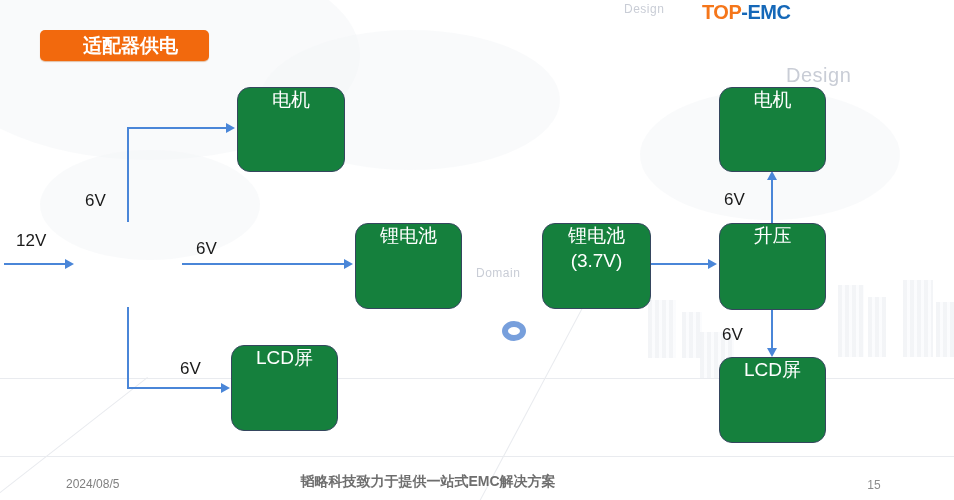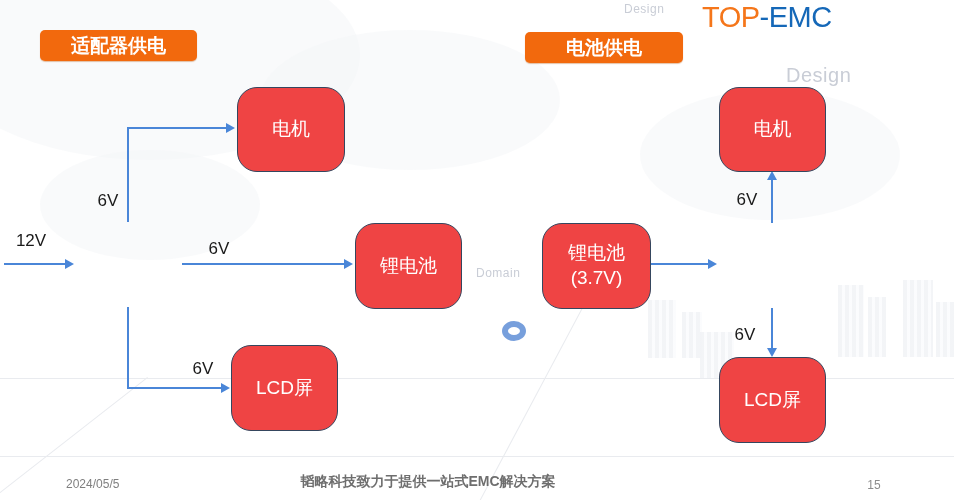--- a/index.html
+++ b/index.html
@@ -11,48 +11,48 @@
   .blob{position:absolute;background:#f4f5f8;border-radius:50%;opacity:.55;}
   .bldg{position:absolute;background:
       repeating-linear-gradient(to right,#f0f2f5 0 4px,#fafbfd 4px 7px);
       opacity:.8;}
   .persp{position:absolute;height:1px;background:#e9ebef;transform-origin:left center;}
   
   .wm{position:absolute;color:#c9cdd6;font-size:12px;letter-spacing:.5px;z-index:1;}
   .ring{position:absolute;width:12px;height:8px;border:6px solid #4a7fd0;
         border-radius:50%;opacity:.75;z-index:1;}
   
-  .logo{position:absolute;left:702px;top:1px;font-size:29px;font-weight:normal;
+  .logo{position:absolute;left:702px;top:1px;font-size:20px;font-weight:bold;
         letter-spacing:-.5px;z-index:3;white-space:nowrap;}
   .logo .lg-top{color:#f5761a;}
   .logo .lg-dash{color:#1568b8;}
   .logo .lg-emc{color:#1568b8;}
   
   .tag{position:absolute;background:#f2690d;color:#fff;font-weight:bold;
        font-size:19px;border-radius:5px;display:flex;align-items:center;
        justify-content:center;z-index:4;box-shadow:0 1px 1px rgba(180,80,0,.35);}
   
-  .node{position:absolute;background:#ef4444;border:1.5px solid #35465e;
-        border-radius:20px;color:#fff;font-size:19px;display:flex;
-        flex-direction:column;align-items:center;justify-content:center;
+  .node{position:absolute;background:#15803d;border:1.5px solid #35465e;
+        border-radius:13px;color:#fff;font-size:19px;display:flex;
+        flex-direction:column;align-items:center;
         line-height:1.3;z-index:3;}
   
   .hline,.vline{position:absolute;background:#4a86d8;z-index:2;}
   .hline{height:2px;}
   .vline{width:2px;}
   .arr{position:absolute;width:0;height:0;z-index:2;}
   .arr-r{border-top:5px solid transparent;border-bottom:5px solid transparent;
          border-left:9px solid #4a86d8;}
   .arr-u{border-left:5px solid transparent;border-right:5px solid transparent;
          border-bottom:9px solid #4a86d8;}
   .arr-d{border-left:5px solid transparent;border-right:5px solid transparent;
          border-top:9px solid #4a86d8;}
   
   .lbl{position:absolute;color:#1a1a1a;font-size:17px;width:46px;
-       text-align:center;z-index:3;}
+       z-index:3;}
   
   .ft-date{position:absolute;left:66px;top:477px;font-size:12px;color:#7f7f7f;z-index:3;}
   .ft-slogan{position:absolute;left:0;top:473px;width:856px;text-align:center;
              font-size:14px;font-weight:bold;color:#6e6e6e;z-index:3;}
   .ft-page{position:absolute;left:860px;top:478px;width:28px;text-align:center;
            font-size:12px;color:#8c8c8c;z-index:3;}
 </style>
 </head>
 <body>
 
@@ -78,36 +78,35 @@
 
   <div class="wm" style="left:624px;top:2px;">Design</div>
   <div class="wm" style="left:786px;top:64px;font-size:20px;">Design</div>
   <div class="wm" style="left:476px;top:266px;">Domain</div>
   <div class="ring" style="left:502px;top:321px;"></div>
 
   <div class="logo">
     <span class="lg-top">TOP</span><span class="lg-dash">-</span><span class="lg-emc">EMC</span>
   </div>
 
-  <div class="tag" style="left:40px;top:30px;width:157px;height:31px;">适配器供电</div>
-  <div class="tag" style="left:525px;top:32px;width:158px;height:31px;">电池供电</div>
+  <div class="tag" style="left:40px;top:30px;width:157px;height:31px;padding-left:12px;">适配器供电</div>
 
   <div class="node" style="left:237px;top:87px;width:106px;height:83px;">
     <span>电机</span>
   </div>
   <div class="node" style="left:355px;top:223px;width:105px;height:84px;">
     <span>锂电池</span>
   </div>
   <div class="node" style="left:231px;top:345px;width:105px;height:84px;">
     <span>LCD屏</span>
   </div>
 
   <div class="hline" style="left:4px;top:263px;width:62px;"></div>
   <div class="arr arr-r" style="left:65px;top:259px;"></div>
-  <div class="lbl" style="left:8px;top:231px;">12V</div>
+  <div class="lbl" style="left:16px;top:231px;">12V</div>
 
   <div class="vline" style="left:127px;top:128px;height:94px;"></div>
   <div class="hline" style="left:127px;top:127px;width:100px;"></div>
   <div class="arr arr-r" style="left:226px;top:123px;"></div>
   <div class="lbl" style="left:85px;top:191px;">6V</div>
 
   <div class="hline" style="left:182px;top:263px;width:163px;"></div>
   <div class="arr arr-r" style="left:344px;top:259px;"></div>
   <div class="lbl" style="left:196px;top:239px;">6V</div>
 
@@ -116,32 +115,35 @@
   <div class="arr arr-r" style="left:221px;top:383px;"></div>
   <div class="lbl" style="left:180px;top:359px;">6V</div>
 
   <div class="node" style="left:719px;top:87px;width:105px;height:83px;">
     <span>电机</span>
   </div>
   <div class="node" style="left:542px;top:223px;width:107px;height:84px;">
     <span>锂电池</span>
     <span>(3.7V)</span>
   </div>
+  <div class="node" style="left:719px;top:223px;width:105px;height:85px;">
+    <span>升压</span>
+  </div>
   <div class="node" style="left:719px;top:357px;width:105px;height:84px;">
     <span>LCD屏</span>
   </div>
 
   <div class="hline" style="left:649px;top:263px;width:60px;"></div>
   <div class="arr arr-r" style="left:708px;top:259px;"></div>
 
   <div class="vline" style="left:771px;top:180px;height:43px;"></div>
   <div class="arr arr-u" style="left:767px;top:171px;"></div>
   <div class="lbl" style="left:724px;top:190px;">6V</div>
 
   <div class="vline" style="left:771px;top:308px;height:40px;"></div>
   <div class="arr arr-d" style="left:767px;top:348px;"></div>
   <div class="lbl" style="left:722px;top:325px;">6V</div>
 
-  <div class="ft-date">2024/05/5</div>
+  <div class="ft-date">2024/08/5</div>
   <div class="ft-slogan">韬略科技致力于提供一站式EMC解决方案</div>
   <div class="ft-page">15</div>
 
 </div>
 
 </body></html>

